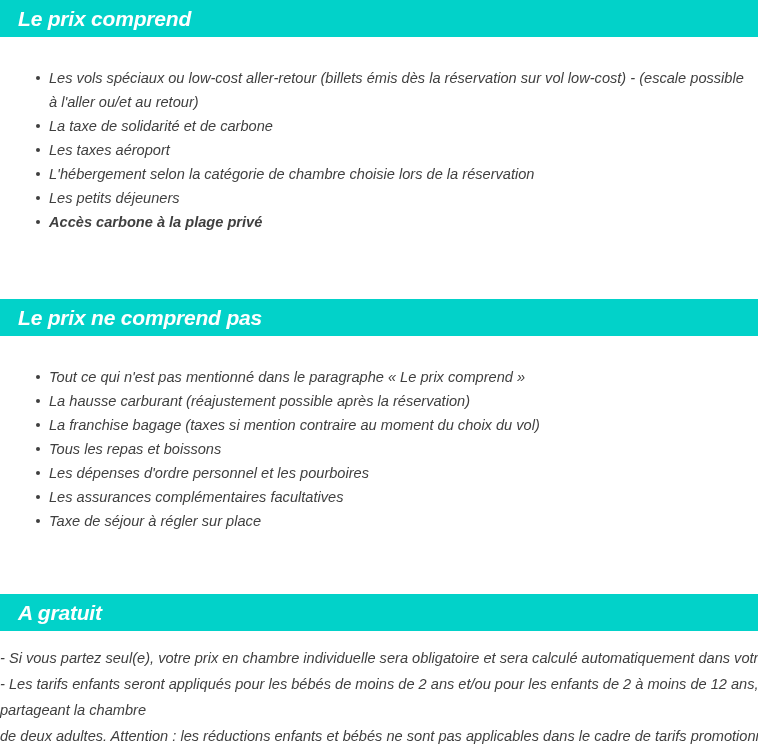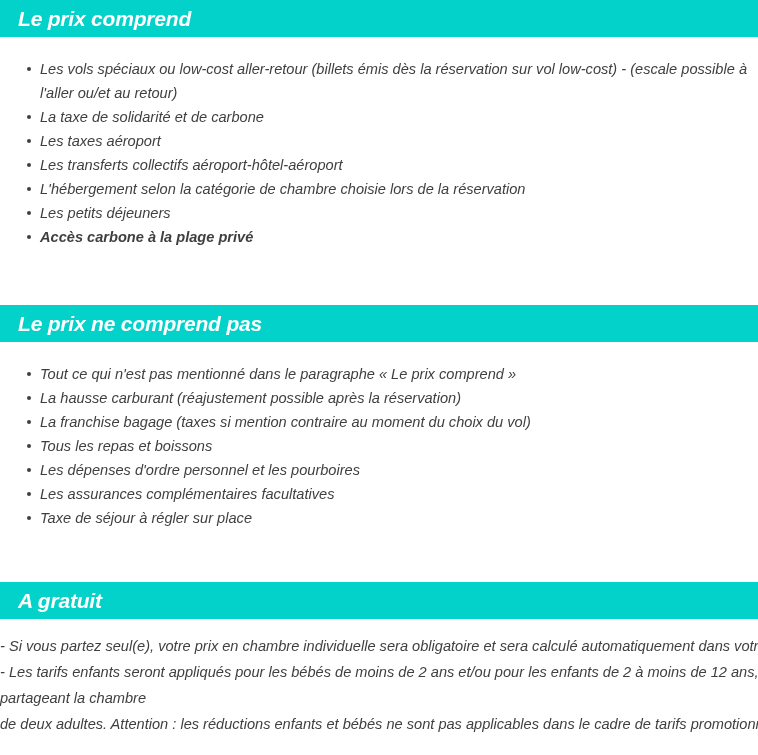--- a/index.html
+++ b/index.html
@@ -36,21 +36,21 @@
     font-weight: bold;
     font-size: 21px;
     line-height: 21px;
     letter-spacing: -0.2px;
     white-space: nowrap;
   }
 
   
   .bullet-list {
     list-style: none;
-    margin: 0;
+    margin: 9px;
     padding: 0;
   }
   .bullet-list li {
     position: relative;
     padding-left: 40px;
     font-style: italic;
     font-size: 14.6px;
     line-height: 24px;
     color: #3f3f3f;
     margin: 0;
@@ -94,21 +94,20 @@
 <div class="page">
 
   <div class="section-header">
     <span class="title">Le prix comprend</span>
   </div>
   <div class="list-top-gap"></div>
   <ul class="bullet-list">
     <li><span>Les vols spéciaux ou low-cost aller-retour (billets émis dès la réservation sur vol low-cost) - (escale possible à l'aller ou/et au retour)</span></li>
     <li><span>La taxe de solidarité et de carbone</span></li>
     <li><span>Les taxes aéroport</span></li>
-    <li><span>Les transferts collectifs aéroport-hôtel-aéroport</span></li>
     <li><span>L'hébergement selon la catégorie de chambre choisie lors de la réservation</span></li>
     <li><span>Les petits déjeuners</span></li>
     <li class="strong"><span>Accès carbone à la plage privé</span></li>
   </ul>
 
   <div class="section-gap-1"></div>
 
   <div class="section-header">
     <span class="title">Le prix ne comprend pas</span>
   </div>

